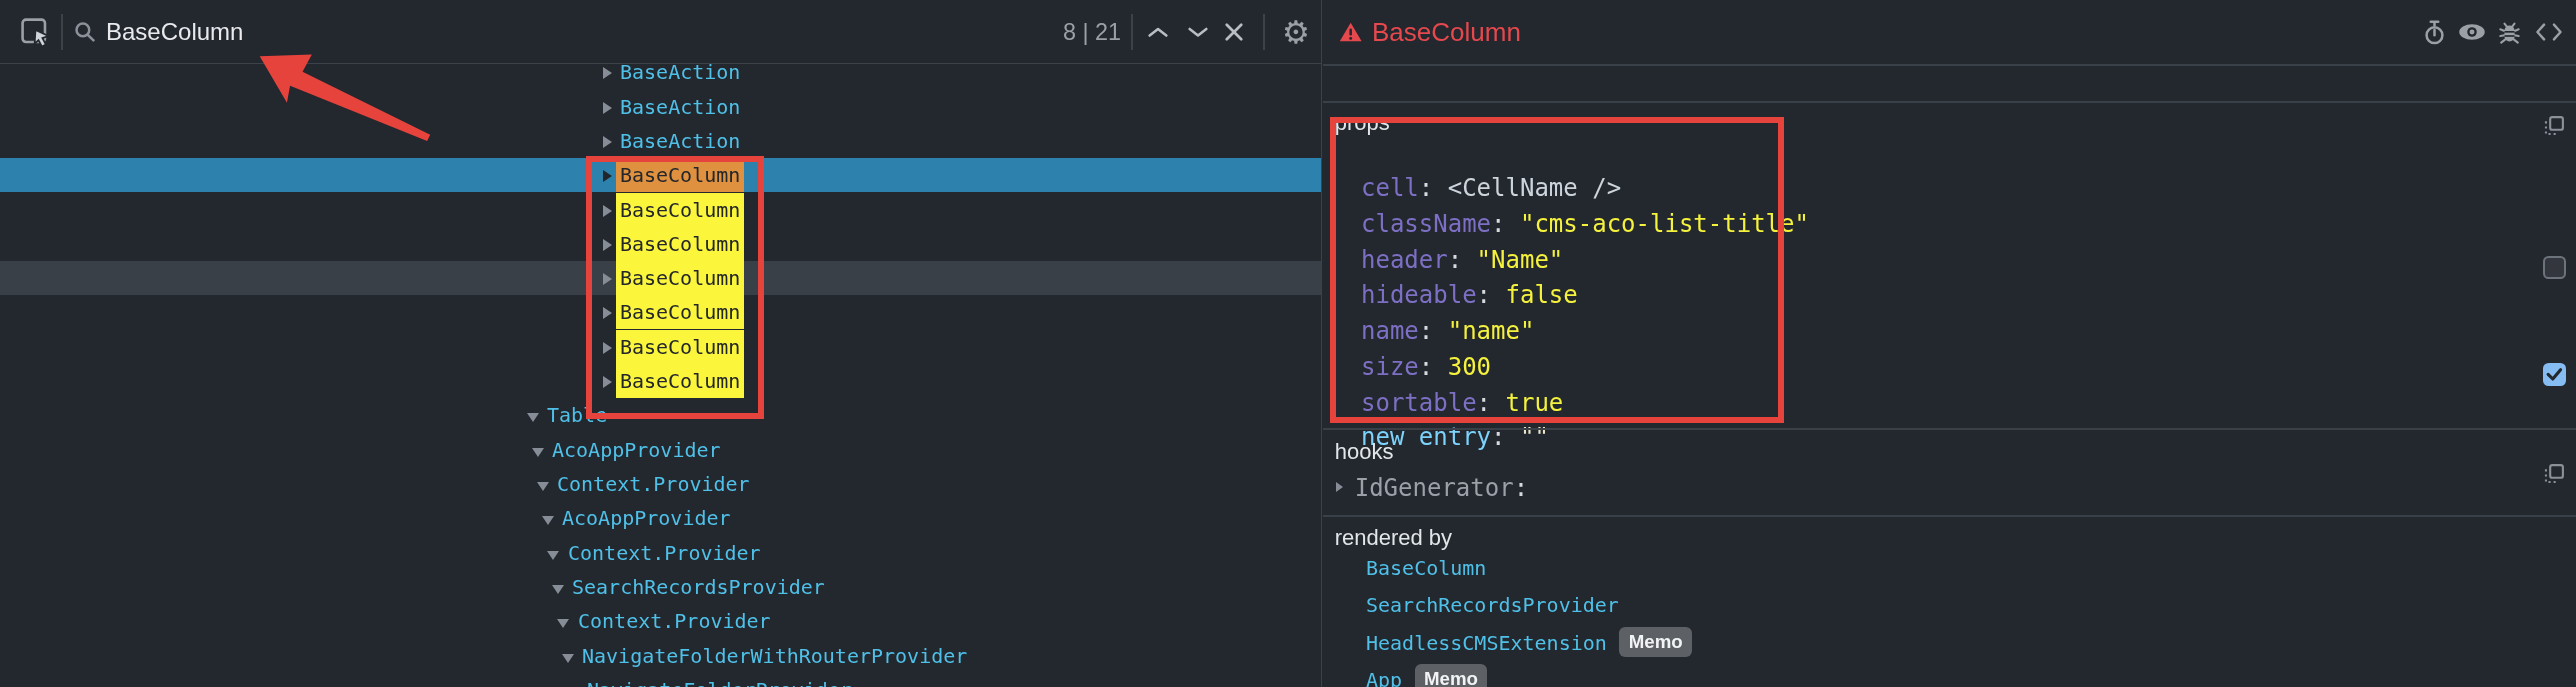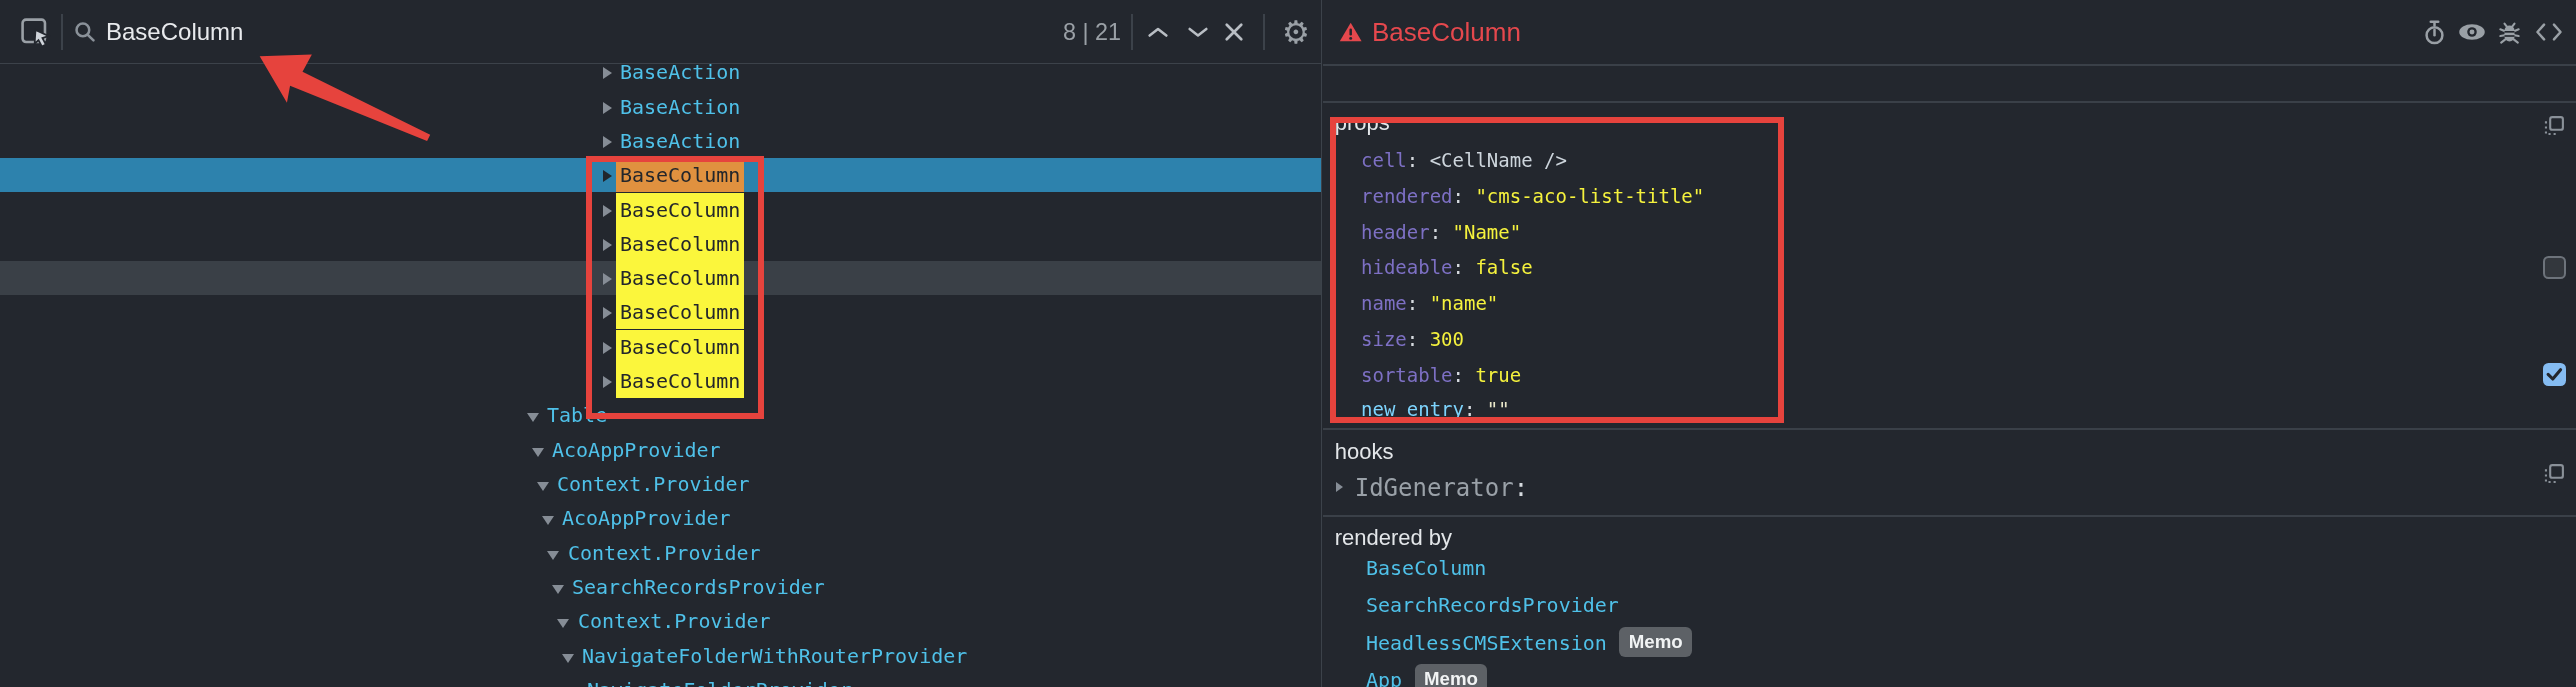--- a/index.html
+++ b/index.html
@@ -28,21 +28,21 @@
   .hl{display:inline-block;height:34px;padding:0 3.9px;background:#fbf63c;color:#23262b;}
   .hl.cur{background:#e0913f;}
 
   
   #right-panel{position:absolute;left:1323px;top:0;width:1253px;height:688px;}
   .hr{position:absolute;left:0;width:1253px;height:1.6px;background:#3a4048;}
   #rp-title-row{position:absolute;left:0;top:0;width:1253px;height:64px;}
   #rp-title{position:absolute;left:49px;top:0;height:64px;line-height:64px;color:#e5484d;font-size:26px;}
   .rp-icon{position:absolute;top:0;height:64px;display:flex;align-items:center;cursor:pointer;}
   .sec-label{position:absolute;color:#e3e6e9;font-size:22px;height:28px;line-height:28px;left:11.7px;}
-  .prow{position:absolute;left:38px;height:36px;line-height:36px;font-size:19px;white-space:pre;}
+  .prow{position:absolute;left:38px;height:36px;line-height:36px;font-size:24px;white-space:pre;margin-top:28px;}
   .pkey{color:#7d70c4;}
   .pkey.dim{color:#7dd3fc;}
   .colon{color:#d7dbe0;}
   .colon::after{content:":";}
   .pval{color:#f5f23d;}
   .pval.el{color:#cdd5dc;}
   .pval.quote{color:#e9e7c9;}
   .copy-btn{position:absolute;left:1220px;width:22px;height:22px;cursor:pointer;}
   .cbox{position:absolute;left:1220px;width:23.4px;height:23.4px;border-radius:5.5px;cursor:pointer;}
   .cbox.off{background:#33373d;border:2.3px solid #6d737b;}
@@ -240,21 +240,21 @@
     <div>
       <div class="sec-label sans" style="top:109px;">props</div>
       <div class="copy-btn" style="top:115px;">
         <svg width="22" height="22" viewBox="0 0 26 26">
           <rect x="8.5" y="2.5" width="15" height="15" rx="2.5" fill="none" stroke="#8a9199" stroke-width="2.5"></rect>
           <path d="M3.5 7.5 V 22.5 H 18.5" fill="none" stroke="#8a9199" stroke-width="2.5" stroke-dasharray="2.5 3.5"></path>
         </svg>
       </div>
 
       <div class="prow mono" style="top:142px;"><span class="pkey">cell</span><span class="colon"></span><span> </span><span class="pval el">&lt;CellName /&gt;</span></div>
-      <div class="prow mono" style="top:178px;"><span class="pkey">rendered</span><span class="colon"></span><span> </span><span class="pval">"cms-aco-list-title"</span></div>
+      <div class="prow mono" style="top:178px;"><span class="pkey">className</span><span class="colon"></span><span> </span><span class="pval">"cms-aco-list-title"</span></div>
       <div class="prow mono" style="top:214px;"><span class="pkey">header</span><span class="colon"></span><span> </span><span class="pval">"Name"</span></div>
       <div class="prow mono" style="top:249px;"><span class="pkey">hideable</span><span class="colon"></span><span> </span><span class="pval">false</span></div>
       <div class="prow mono" style="top:285px;"><span class="pkey">name</span><span class="colon"></span><span> </span><span class="pval">"name"</span></div>
       <div class="prow mono" style="top:321px;"><span class="pkey">size</span><span class="colon"></span><span> </span><span class="pval">300</span></div>
       <div class="prow mono" style="top:357px;"><span class="pkey">sortable</span><span class="colon"></span><span> </span><span class="pval">true</span></div>
       <div class="prow mono" style="top:391px;"><span class="pkey dim">new entry</span><span class="colon"></span><span> </span><span class="pval quote">""</span></div>
 
       <div class="cbox off" style="top:256px;"></div>
       <div class="cbox on" style="top:363px;">
         <svg width="18.7" height="18.7" viewBox="0 0 24 24" style="margin:2.3px;">

